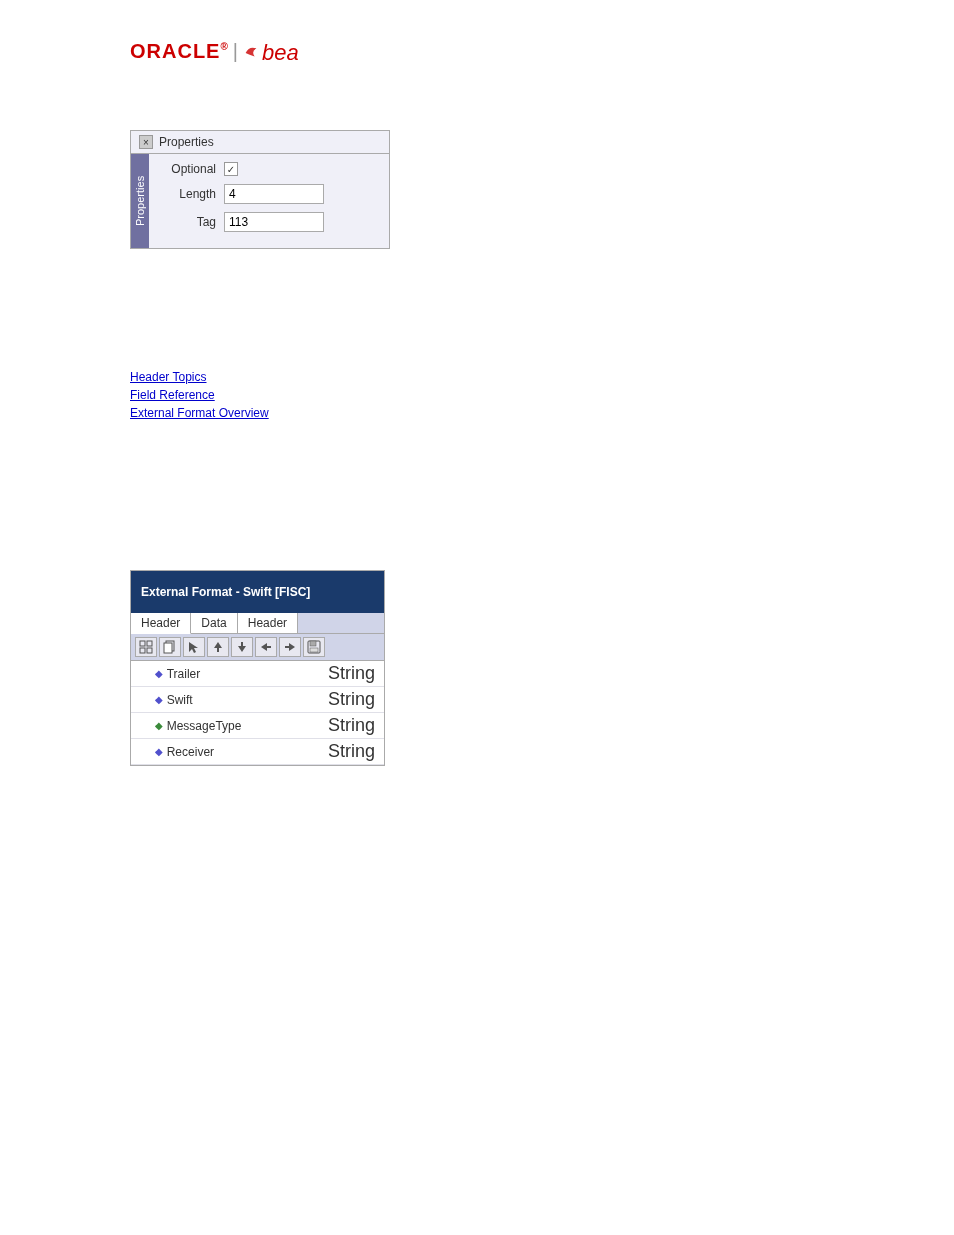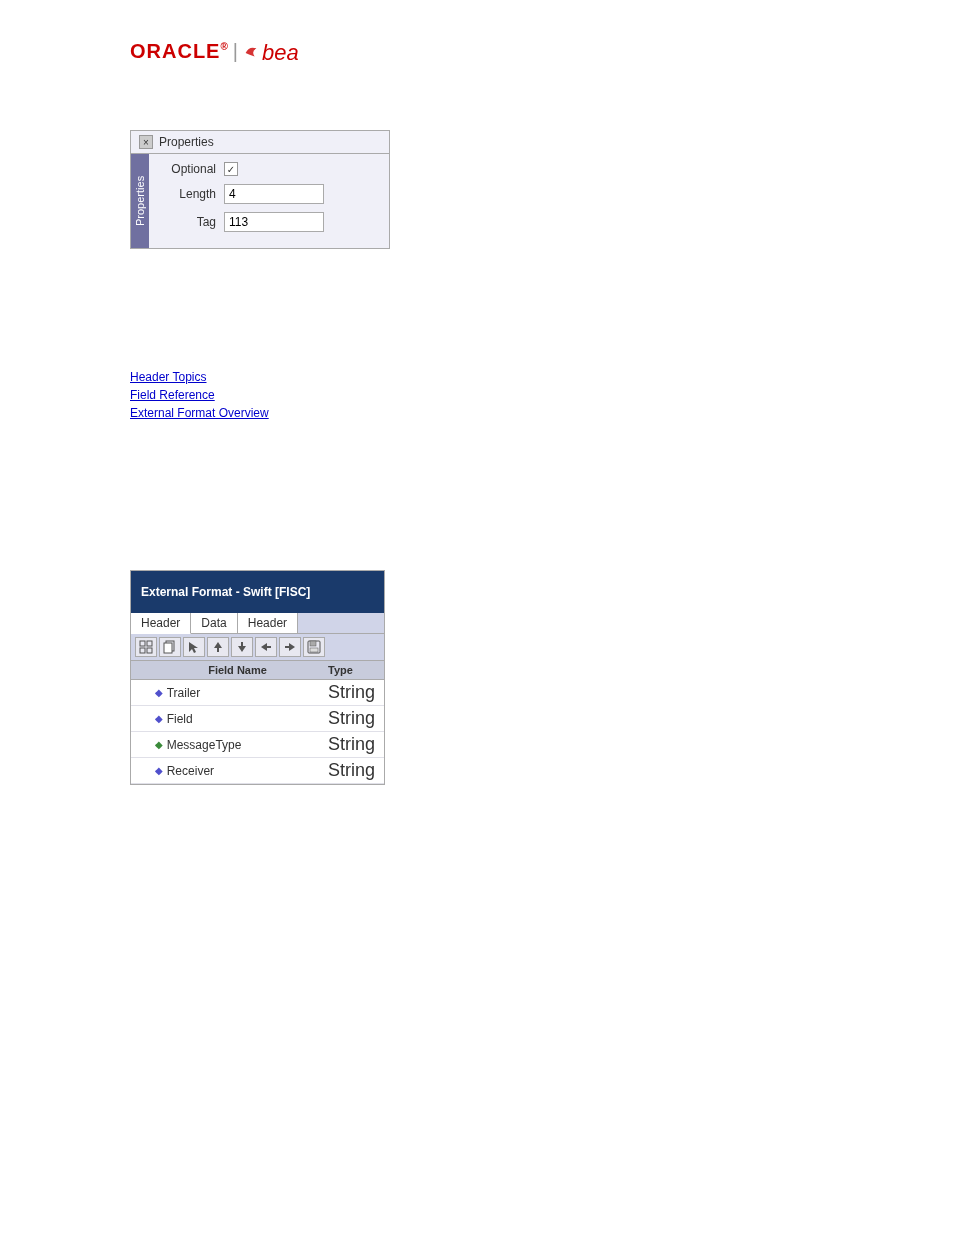--- a/index.html
+++ b/index.html
@@ -349,42 +349,37 @@
     </div>
     <div class="toolbar-btn">
       <svg width="14" height="14" viewBox="0 0 14 14">
         <rect x="1" y="1" width="12" height="12" rx="1" fill="none" stroke="#555" stroke-width="1"></rect>
         <rect x="3" y="1" width="6" height="5" fill="#aaa" stroke="#555" stroke-width="0.5"></rect>
         <rect x="3" y="8" width="8" height="4" fill="#ddd" stroke="#555" stroke-width="0.5"></rect>
       </svg>
     </div>
   </div>
 
-  <div class="table-header-row">
-    <div class="col-check"></div>
-    <div class="col-field">Field Name</div>
-    <div class="col-type">Type</div>
-  </div>
 
   <div class="table-body">
 
     <div class="table-row">
       <div class="row-check"></div>
       <div class="row-field">
         <span class="diamond-icon">◆</span>
         <span>Trailer</span>
       </div>
       <div class="row-type">String</div>
     </div>
 
     <div class="table-row">
       <div class="row-check"></div>
       <div class="row-field">
         <span class="diamond-icon">◆</span>
-        <span>Field</span>
+        <span>Swift</span>
       </div>
       <div class="row-type">String</div>
     </div>
 
     <div class="table-row">
       <div class="row-check"></div>
       <div class="row-field">
         <span class="diamond-icon green">◆</span>
         <span>MessageType</span>
       </div>

